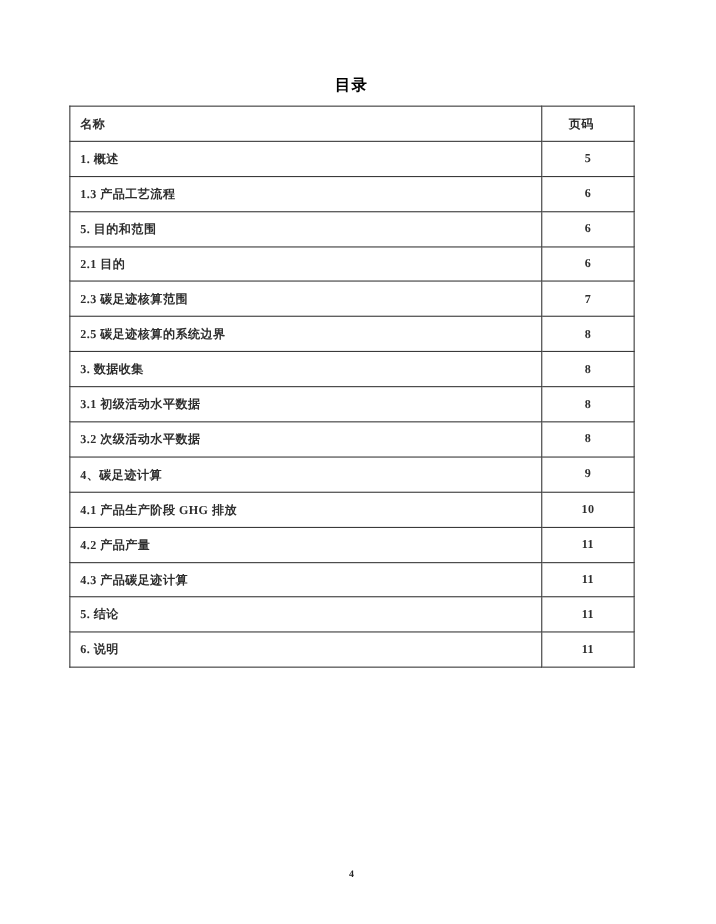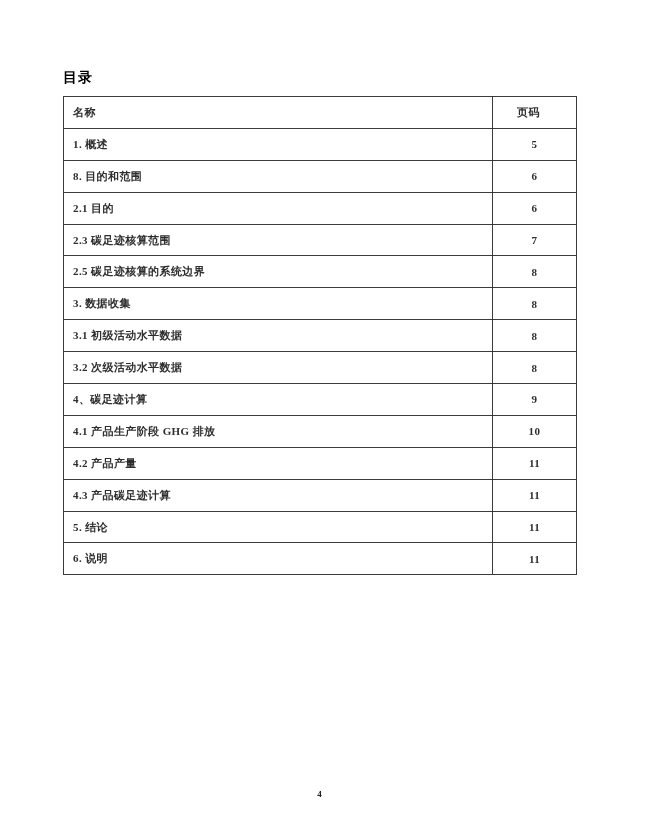--- a/index.html
+++ b/index.html
@@ -14,20 +14,21 @@
     background: #ffffff;
     font-family: "Liberation Serif", "DejaVu Serif", serif;
     color: #2e2e2e;
     overflow: hidden;
   }
   .doc-title {
     position: absolute;
     top: 69px;
     left: 63px;
     width: 513px;
+    text-align: center;
     font-size: 14px;
     font-weight: bold;
     color: #000000;
     letter-spacing: 1px;
   }
   table.toc {
     position: absolute;
     top: 96px;
     left: 63px;
     width: 513px;
@@ -87,21 +88,25 @@
         <th class="cell-name">名称</th>
         <th class="cell-page">页码</th>
       </tr>
     </thead>
     <tbody>
       <tr>
         <td class="cell-name">1. 概述</td>
         <td class="cell-page">5</td>
       </tr>
       <tr>
-        <td class="cell-name">8. 目的和范围</td>
+        <td class="cell-name">1.3 产品工艺流程</td>
+        <td class="cell-page">6</td>
+      </tr>
+      <tr>
+        <td class="cell-name">5. 目的和范围</td>
         <td class="cell-page">6</td>
       </tr>
       <tr>
         <td class="cell-name">2.1 目的</td>
         <td class="cell-page">6</td>
       </tr>
       <tr>
         <td class="cell-name">2.3 碳足迹核算范围</td>
         <td class="cell-page">7</td>
       </tr>

